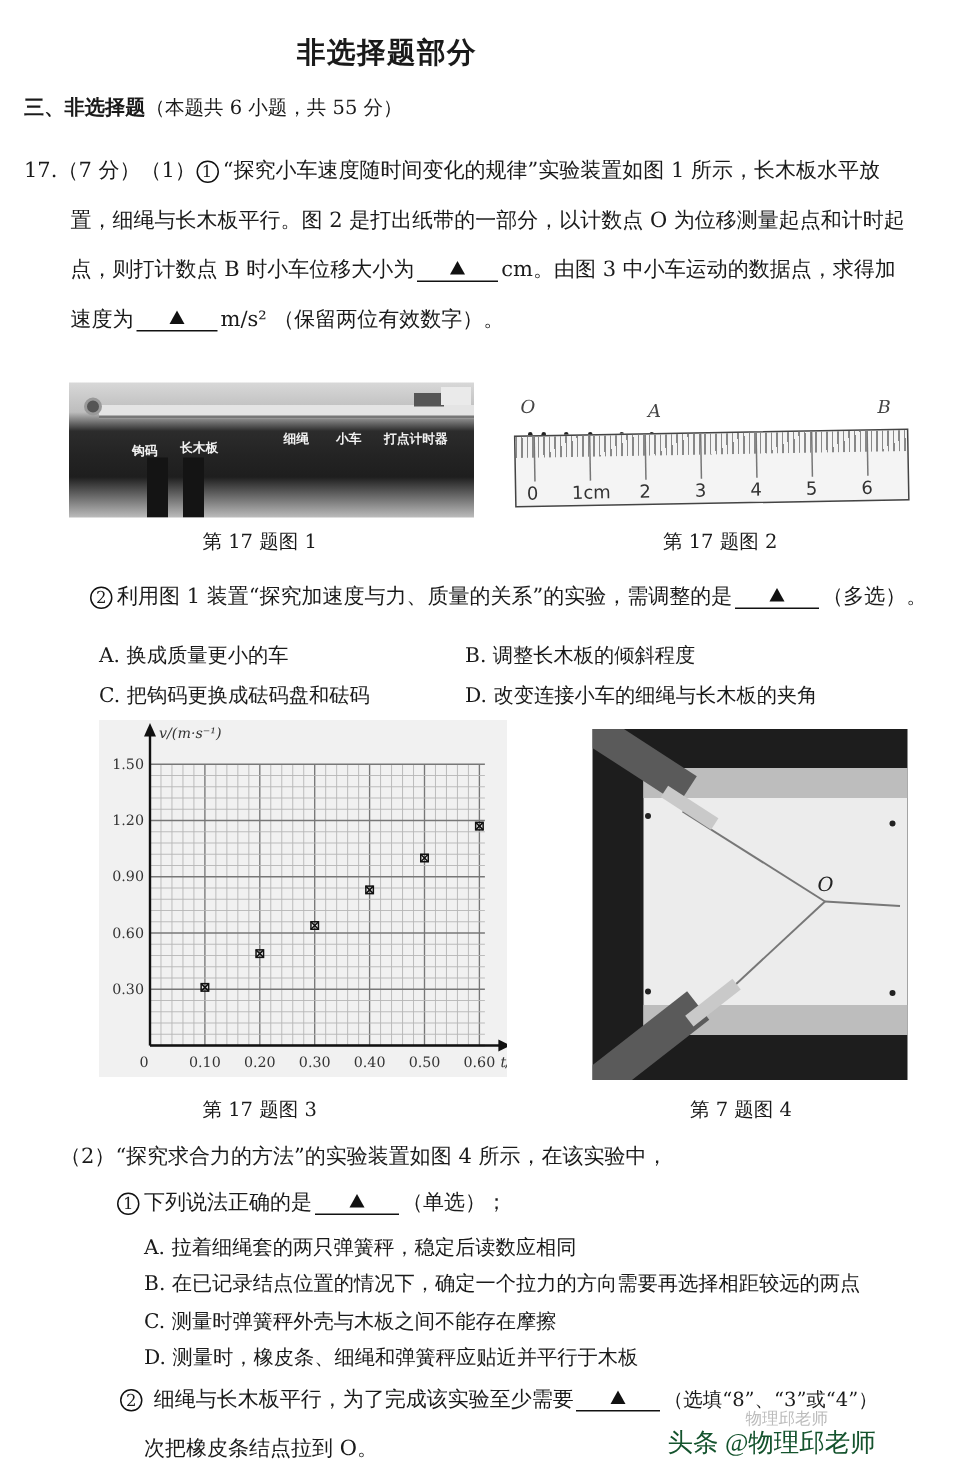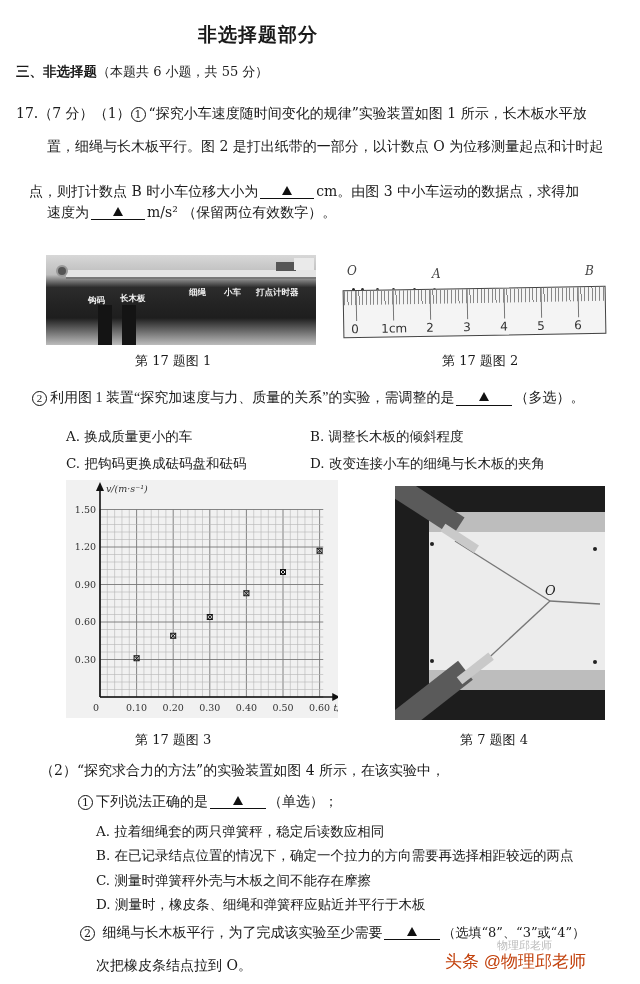--- a/index.html
+++ b/index.html
@@ -25,37 +25,37 @@
   .ruler { position: absolute; left: 3px; top: 26px; width: 263px; height: 48px; border: 1.5px solid #444; background: #f4f4f4; transform: rotate(-1deg); }
   .ruler .tick { position: absolute; top: 0; width: 1px; background: #777; }
   .ruler .num { position: absolute; top: 31px; font-family: "DejaVu Sans", sans-serif; font-size: 12px; color: #333; }
   .ruler-pt { position: absolute; font-style: italic; font-size: 12px; color: #444; }
   .dot { position: absolute; width: 3px; height: 3px; border-radius: 50%; background: #222; }
   .opt { font-size: 13.5px; }
   .chart { left: 66px; top: 480px; width: 272px; height: 238px; background: #f1f1f1; }
   .fig4 { left: 395px; top: 486px; width: 210px; height: 234px; background: #1d1d1d; overflow: hidden; }
   .fig4 .paper { position: absolute; left: 34px; top: 26px; width: 176px; height: 178px; background: #ececec; }
   .fig4 .strip { position: absolute; left: 34px; width: 176px; height: 20px; background: #bdbdbd; }
-  .watermark { left: 445px; top: 950px; font-family: Liberation Sans, sans-serif; font-size: 17px; color: #c2410c; }
+  .watermark { left: 445px; top: 950px; font-family: Liberation Serif, serif; font-size: 17px; color: #14532d; }
   .watermark-faint { left: 497px; top: 938px; font-family: "DejaVu Sans", sans-serif; font-size: 11px; color: #bbbbbb; }
 </style>
 </head>
 <body>
 
 <div class="abs title">非选择题部分</div>
 
 <div class="abs section">
   <b>三、非选择题</b><span style="font-size:13px">（本题共 6 小题，共 55 分）</span>
 </div>
 
 <div class="abs line" style="left:16px; top:105px;">
   <span>17.</span><span>（7 分）</span><span>（1）</span><span class="circ">1</span><span>“探究小车速度随时间变化的规律”实验装置如图 1 所示，长木板水平放</span>
 </div>
 <div class="abs line" style="left:47px; top:138px;">置，细绳与长木板平行。图 2 是打出纸带的一部分，以计数点 O 为位移测量起点和计时起</div>
-<div class="abs line" style="left:29px; top:171px;margin-top:12px;">
+<div class="abs line" style="left:47px; top:171px;">
   <span>点，则打计数点 B 时小车位移大小为</span><span class="blank" style="width:54px"><span class="tri"></span></span><span>cm。由图 3 中小车运动的数据点，求得加</span>
 </div>
 <div class="abs line" style="left:47px; top:204px;">
   <span>速度为</span><span class="blank" style="width:54px"><span class="tri"></span></span><span>m/s² （保留两位有效数字）。</span>
 </div>
 
 <div class="abs fig1">
   <div class="board"></div>
   <div class="wheel"></div>
   <div class="cart"></div>
@@ -98,21 +98,21 @@
     <span class="num" style="left:37px">1cm</span>
     <span class="num" style="left:82px">2</span>
     <span class="num" style="left:119px">3</span>
     <span class="num" style="left:156px">4</span>
     <span class="num" style="left:193px">5</span>
     <span class="num" style="left:230px">6</span>
   </div>
 </div>
 <div class="abs caption" style="left:442px; top:352px;">第 17 题图 2</div>
 
-<div class="abs line" style="left:32px; top:389px;font-family:Liberation Serif, serif;">
+<div class="abs line" style="left:60px; top:389px;">
   <span class="circ">2</span><span>利用图 1 装置“探究加速度与力、质量的关系”的实验，需调整的是</span><span class="blank" style="width:56px"><span class="tri"></span></span><span>（多选）。</span>
 </div>
 <div class="abs opt" style="left:66px; top:428px;"><span>A.</span> <span>换成质量更小的车</span></div>
 <div class="abs opt" style="left:310px; top:428px;"><span>B.</span> <span>调整长木板的倾斜程度</span></div>
 <div class="abs opt" style="left:66px; top:455px;"><span>C.</span> <span>把钩码更换成砝码盘和砝码</span></div>
 <div class="abs opt" style="left:310px; top:455px;"><span>D.</span> <span>改变连接小车的细绳与长木板的夹角</span></div>
 
 <div class="abs chart">
   <svg id="vt-chart" width="272" height="238" viewBox="0 0 272 238">
       <line x1="34" y1="217" x2="34" y2="29.5" stroke="#777" stroke-width="0.9"></line>

